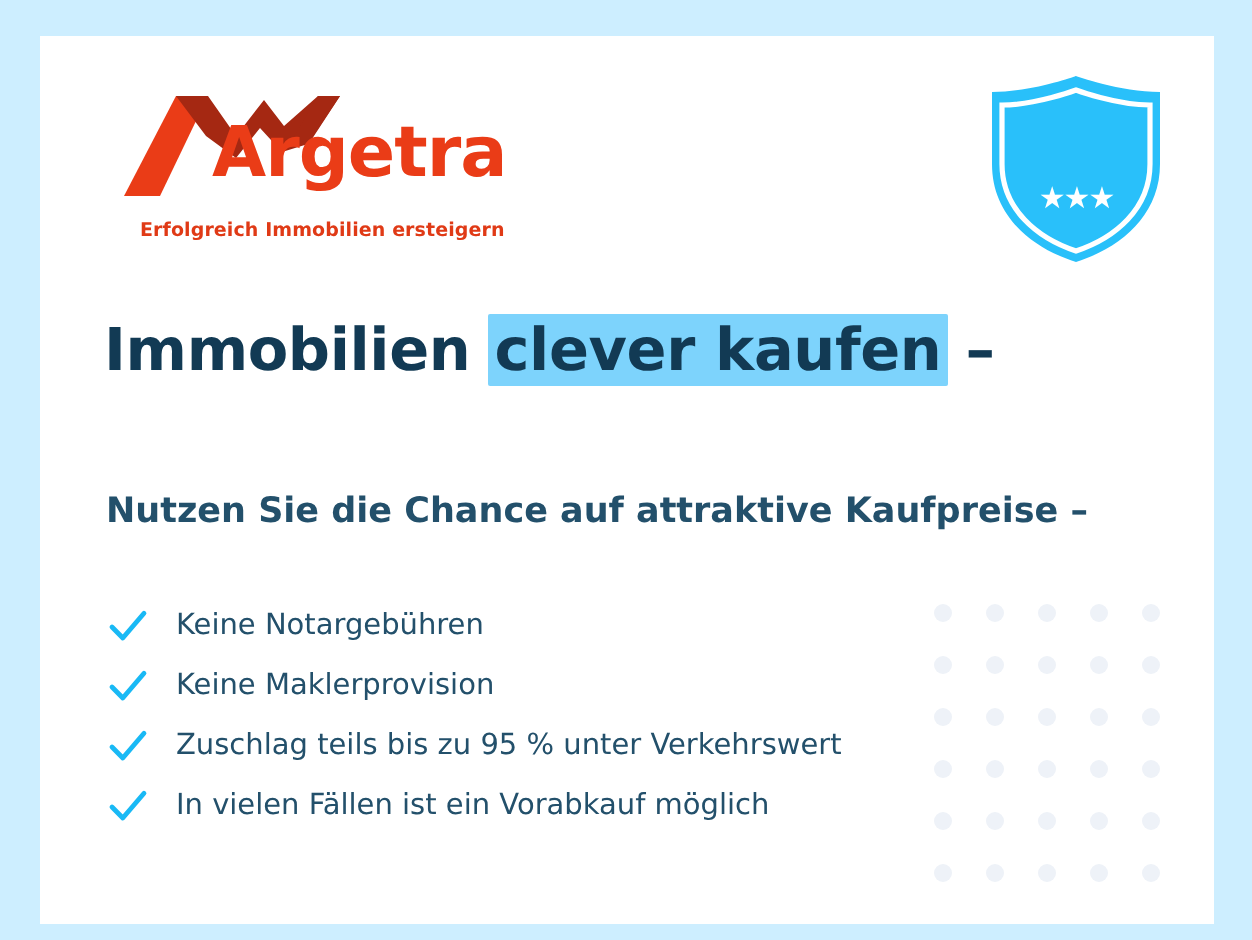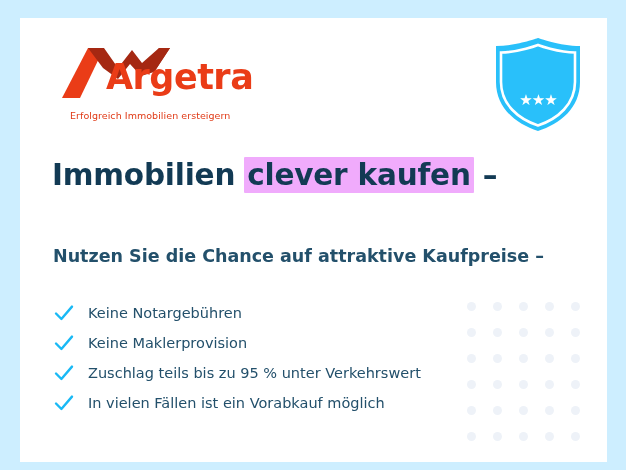--- a/index.html
+++ b/index.html
@@ -74,21 +74,21 @@
     color: #ea3c17;
     letter-spacing: -0.5px;
     line-height: 1;
     font-family: "DejaVu Sans", sans-serif;
   }
   #logo-tagline {
     position: absolute;
     left: 12px;
     top: 64px;
     font-size: 9.5px;
-    font-weight: 400;
+    font-weight: 700;
     color: #e03a16;
     letter-spacing: 0.05px;
     white-space: nowrap;
     font-family: "DejaVu Sans", sans-serif;
   }
 
   
   #badge {
     position: absolute;
     left: 468px;
@@ -132,21 +132,21 @@
     width: 500px;
     font-size: 29.5px;
     font-weight: 700;
     color: #123a54;
     line-height: 38px;
     letter-spacing: -0.2px;
     font-family: "DejaVu Sans", sans-serif;
   }
   #headline .hl-line { display: block; white-space: nowrap; }
   #headline .mark {
-    background: #f0abfc;
+    background: #7dd3fc;
     padding: 1px 3px;
     margin: 0 -1px;
     border-radius: 1px;
   }
 
   
   #subhead {
     position: absolute;
     left: 33px;
     top: 205px;

